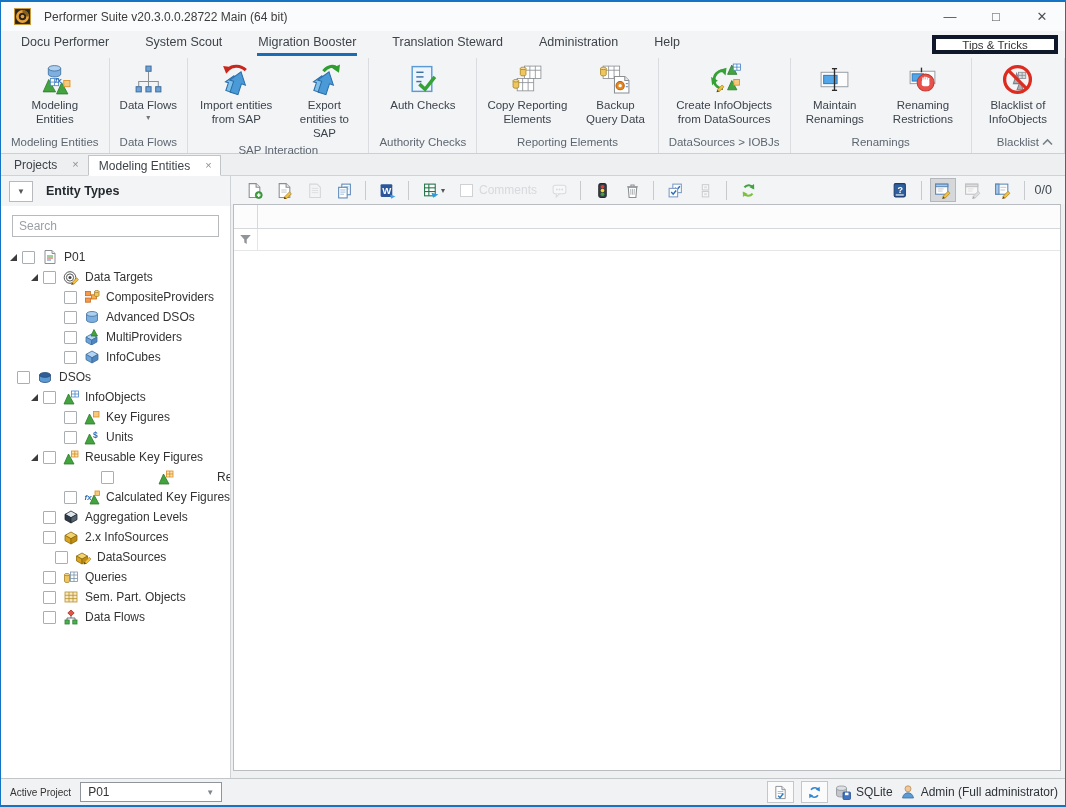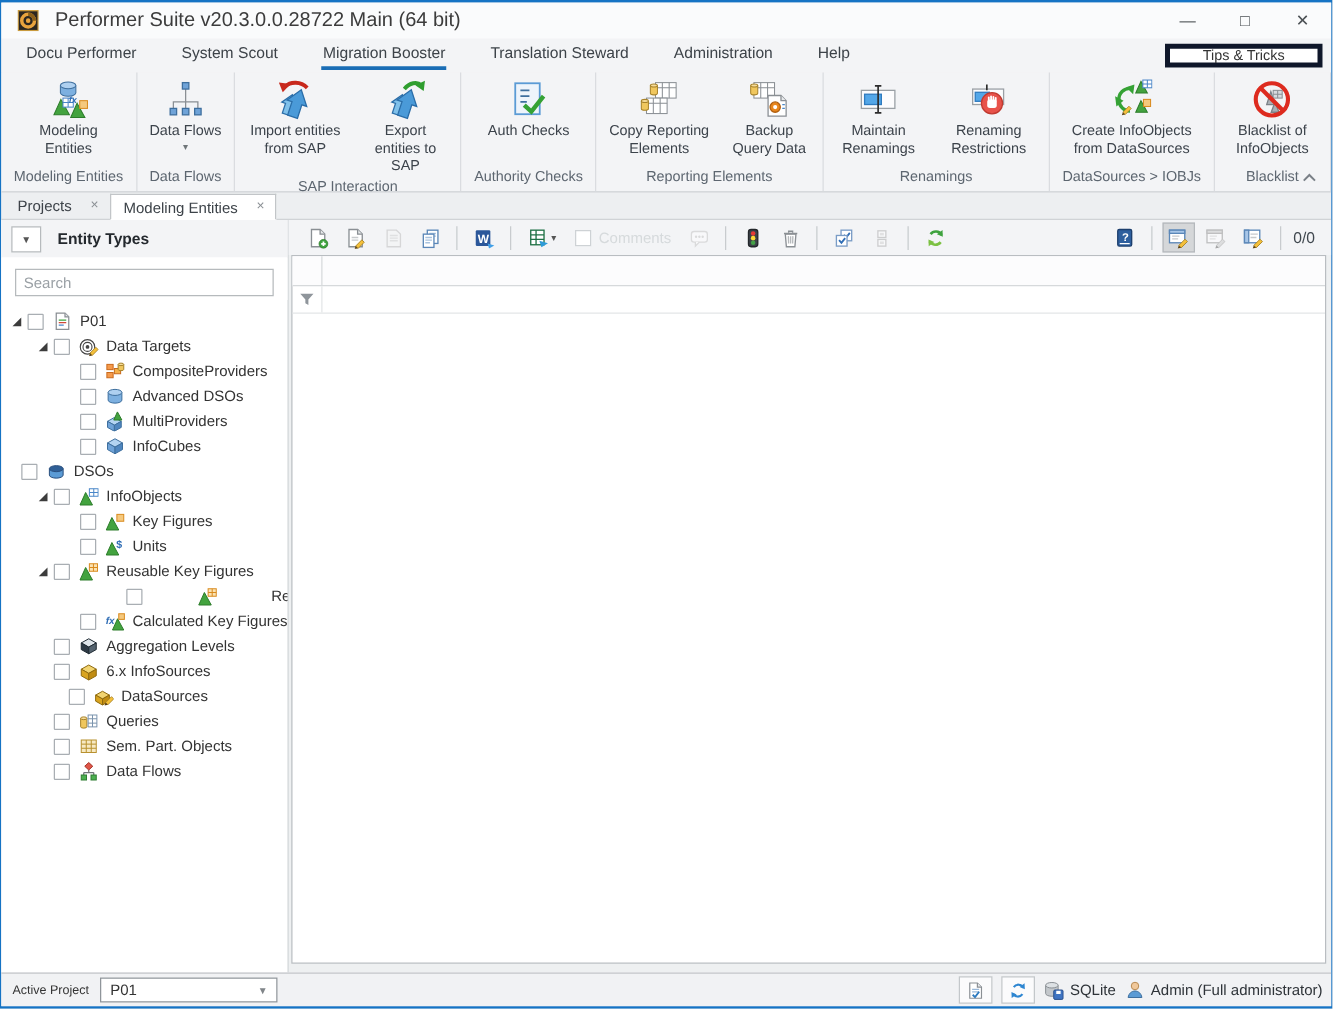--- a/index.html
+++ b/index.html
@@ -4,21 +4,21 @@
 <style>
   html,body{margin:0;padding:0;background:#e8e8e8;}
   *{box-sizing:border-box;}
   .window{position:relative;width:1066px;height:807px;border:1px solid #1573c4;border-top-width:2px;border-bottom-width:2px;
     background:#f1f2f4;font-family:"Liberation Sans","DejaVu Sans",sans-serif;color:#333;overflow:hidden;display:flex;flex-direction:column;}
   .icon svg{display:block;}
 
   
   .titlebar{height:29px;background:#fafbfc;display:flex;align-items:center;flex:0 0 auto;}
   .title-icon{width:17px;height:17px;margin:0 13px 0 13px;flex:0 0 auto;}
-  .title-text{font-size:16px;color:#3c3c3c;}
+  .title-text{font-size:12px;color:#3c3c3c;}
   .window-controls{margin-left:auto;display:flex;height:100%;}
   .wc-btn{width:46px;height:100%;display:flex;align-items:center;justify-content:center;font-size:13px;color:#4d5256;cursor:default;}
 
   
   .menubar{height:27px;background:#f3f4f6;display:flex;align-items:flex-start;padding-left:2px;position:relative;flex:0 0 auto;}
   .menu-item{font-size:12.5px;color:#3d4349;margin:0 17px;padding:4px 1px 4px;border-bottom:3px solid transparent;white-space:nowrap;}
   .menu-item.active{border-bottom-color:#1a6db5;}
   .tips-btn{position:absolute;right:7px;top:4px;width:126px;height:19px;background:#fff;border:4px solid #0f172a;
     font-size:11.5px;color:#333;display:flex;align-items:center;justify-content:center;}
 
@@ -262,20 +262,46 @@
                 <line x1="26" y1="23" x2="28" y2="23" stroke="#4a86c8"></line>
               </svg>
             </span>
             <div class="rlabel">Backup Query Data</div>
           </div>
         </div>
         <div class="rg-label">Reporting Elements</div>
       </div>
       <div class="rgroup">
         <div class="rg-buttons">
+          <div class="rbtn wide">
+            <span class="ricon icon">
+              <svg viewBox="0 0 32 32" width="100%" height="100%">
+                <path d="M6 17a8.5 8.5 0 0 1 9.5-9.5" fill="none" stroke="#35a235" stroke-width="2.6"></path>
+    <polygon points="18,4.5 17,12 11.5,6.5" fill="#35a235"></polygon>
+    <path d="M14.5 25a8.5 8.5 0 0 1-8.5-7.5" fill="none" stroke="#35a235" stroke-width="2.6"></path>
+    <polygon points="3,13.5 9.5,17 4,21.5" fill="#35a235"></polygon>
+                <polygon points="23.05,2 28,11 19,11" fill="#43a33f" stroke="#2c7c2a" stroke-width="0.8"></polygon>
+                <g stroke="#4a86c8" stroke-width="0.8">
+                  <rect x="24.5" y="1" width="7" height="6" fill="#fff"></rect>
+  <line x1="24.5" y1="4" x2="31.5" y2="4"></line>
+                  <line x1="28" y1="1" x2="28" y2="7"></line>
+                </g>
+                <polygon points="23.05,17 28,26 19,26" fill="#43a33f" stroke="#2c7c2a" stroke-width="0.8"></polygon>
+                <rect x="25" y="16" width="5.5" height="5.5" fill="#f5c97e" stroke="#d98b1f" stroke-width="0.8"></rect>
+                <polygon points="9,26 13.7,21.3 15.5,23.1 10.8,27.8" fill="#f5c03a" stroke="#a8842a" stroke-width="0.7"></polygon>
+  <polygon points="9,26 10.8,27.8 8.2,28.4" fill="#5f4312"></polygon>
+              </svg>
+            </span>
+            <div class="rlabel">Create InfoObjects from DataSources</div>
+          </div>
+        </div>
+        <div class="rg-label">DataSources &gt; IOBJs</div>
+      </div>
+      <div class="rgroup">
+        <div class="rg-buttons">
           <div class="rbtn">
             <span class="ricon icon">
               <svg viewBox="0 0 32 32" width="100%" height="100%">
                 <rect x="3" y="9" width="26" height="14" fill="#fcfcfd" stroke="#9aa0a5"></rect>
     <rect x="5.5" y="12" width="13" height="8" fill="#53a7e8" stroke="#2f7bbf"></rect>
     <g stroke="#2c2c2c" stroke-width="1.3">
                   <line x1="16" y1="5.5" x2="16" y2="26.5"></line>
                   <line x1="13.5" y1="5.5" x2="18.5" y2="5.5"></line>
                   <line x1="13.5" y1="26.5" x2="18.5" y2="26.5"></line>
                 </g>
@@ -299,46 +325,20 @@
                 </g>
               </svg>
             </span>
             <div class="rlabel">Renaming Restrictions</div>
           </div>
         </div>
         <div class="rg-label">Renamings</div>
       </div>
       <div class="rgroup">
         <div class="rg-buttons">
-          <div class="rbtn wide">
-            <span class="ricon icon">
-              <svg viewBox="0 0 32 32" width="100%" height="100%">
-                <path d="M6 17a8.5 8.5 0 0 1 9.5-9.5" fill="none" stroke="#35a235" stroke-width="2.6"></path>
-    <polygon points="18,4.5 17,12 11.5,6.5" fill="#35a235"></polygon>
-    <path d="M14.5 25a8.5 8.5 0 0 1-8.5-7.5" fill="none" stroke="#35a235" stroke-width="2.6"></path>
-    <polygon points="3,13.5 9.5,17 4,21.5" fill="#35a235"></polygon>
-                <polygon points="23.05,2 28,11 19,11" fill="#43a33f" stroke="#2c7c2a" stroke-width="0.8"></polygon>
-                <g stroke="#4a86c8" stroke-width="0.8">
-                  <rect x="24.5" y="1" width="7" height="6" fill="#fff"></rect>
-  <line x1="24.5" y1="4" x2="31.5" y2="4"></line>
-                  <line x1="28" y1="1" x2="28" y2="7"></line>
-                </g>
-                <polygon points="23.05,17 28,26 19,26" fill="#43a33f" stroke="#2c7c2a" stroke-width="0.8"></polygon>
-                <rect x="25" y="16" width="5.5" height="5.5" fill="#f5c97e" stroke="#d98b1f" stroke-width="0.8"></rect>
-                <polygon points="9,26 13.7,21.3 15.5,23.1 10.8,27.8" fill="#f5c03a" stroke="#a8842a" stroke-width="0.7"></polygon>
-  <polygon points="9,26 10.8,27.8 8.2,28.4" fill="#5f4312"></polygon>
-              </svg>
-            </span>
-            <div class="rlabel">Create InfoObjects from DataSources</div>
-          </div>
-        </div>
-        <div class="rg-label">DataSources &gt; IOBJs</div>
-      </div>
-      <div class="rgroup">
-        <div class="rg-buttons">
           <div class="rbtn">
             <span class="ricon icon">
               <svg viewBox="0 0 32 32" width="100%" height="100%">
                 <polygon points="12,20 15.2,10 18.5,20" fill="#aab0b6" stroke="#7b8187"></polygon>
     <g stroke="#8a8f94" stroke-width="0.8">
                   <rect x="17" y="9" width="7" height="6" fill="#d7dbdf"></rect>
     <line x1="17" y1="12" x2="24" y2="12"></line>
                   <line x1="20.5" y1="9" x2="20.5" y2="15"></line>
                 </g>
     <polygon points="15.5,26 18.5,18 21.5,26" fill="#aab0b6" stroke="#7b8187"></polygon>
@@ -580,21 +580,21 @@
             <span class="tree-cb"></span>
             <span class="tree-ico icon">
               <svg viewBox="0 0 16 16" width="100%" height="100%">
                 <g stroke="#8f6a0e" stroke-width="0.8">
   <polygon points="8,3 14,6.36 8,9.72 2,6.36" fill="#f2d470"></polygon>
   <polygon points="2,6.36 8,9.72 8,15 2,11.64" fill="#d9a41f"></polygon>
   <polygon points="14,6.36 8,9.72 8,15 14,11.64" fill="#c08c12"></polygon>
                 </g>
               </svg>
             </span>
-            <span class="tree-label">6.x InfoSources</span>
+            <span class="tree-label">2.x InfoSources</span>
           </div>
           <div class="tree-row" style="padding-left: 38px;">
             <span class="tree-exp"></span>
             <span class="tree-cb"></span>
             <span class="tree-ico icon">
               <svg viewBox="0 0 16 16" width="100%" height="100%">
                 <g stroke="#8f6a0e" stroke-width="0.8">
   <polygon points="7,4 12.5,7.08 7,10.16 1.5,7.08" fill="#f2d470"></polygon>
   <polygon points="1.5,7.08 7,10.16 7,15 1.5,11.92" fill="#d9a41f"></polygon>
   <polygon points="12.5,7.08 7,10.16 7,15 12.5,11.92" fill="#c08c12"></polygon>

